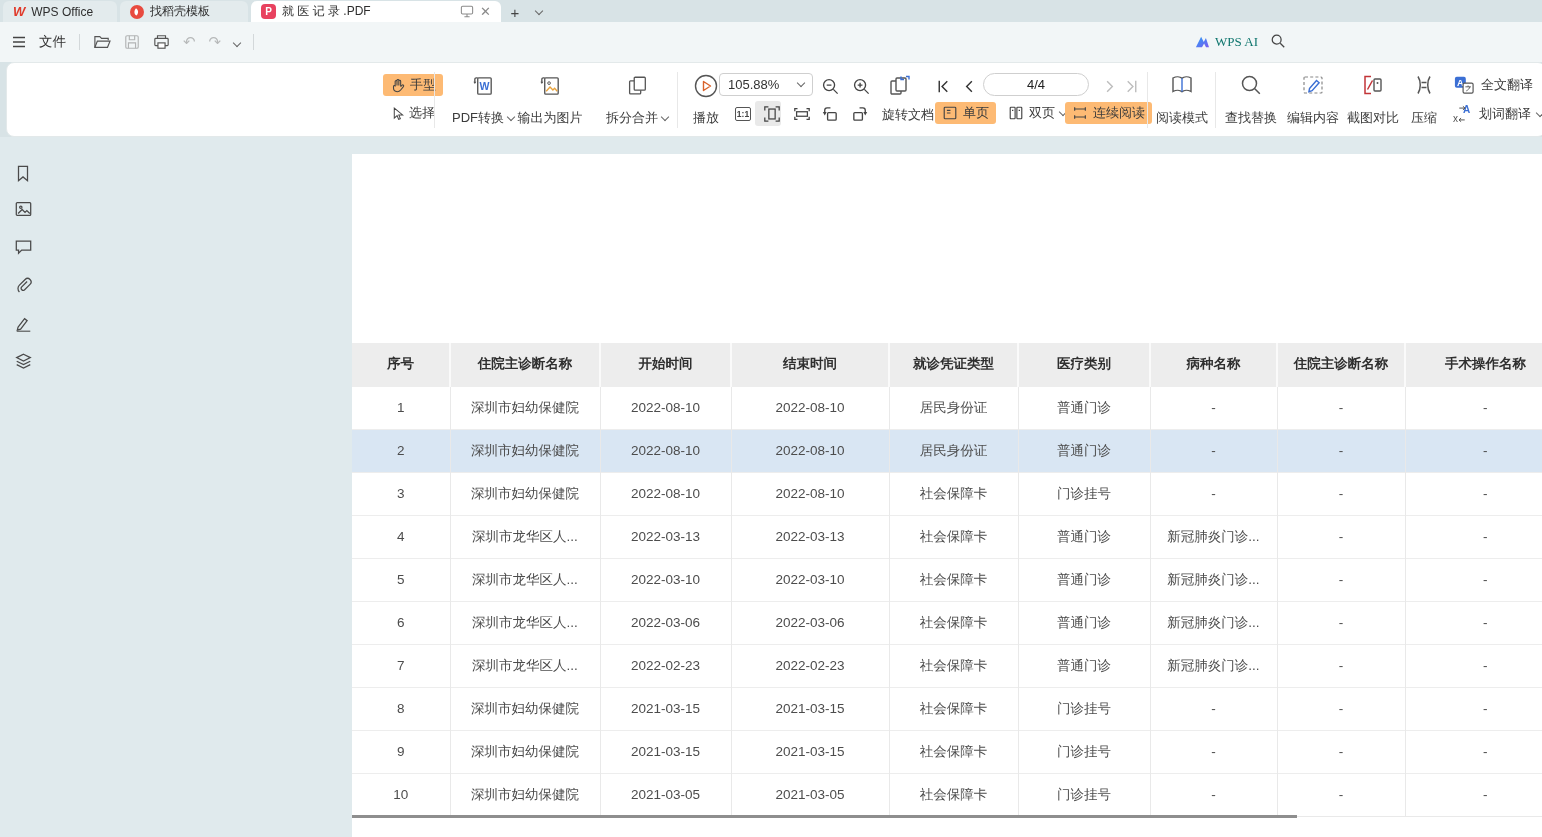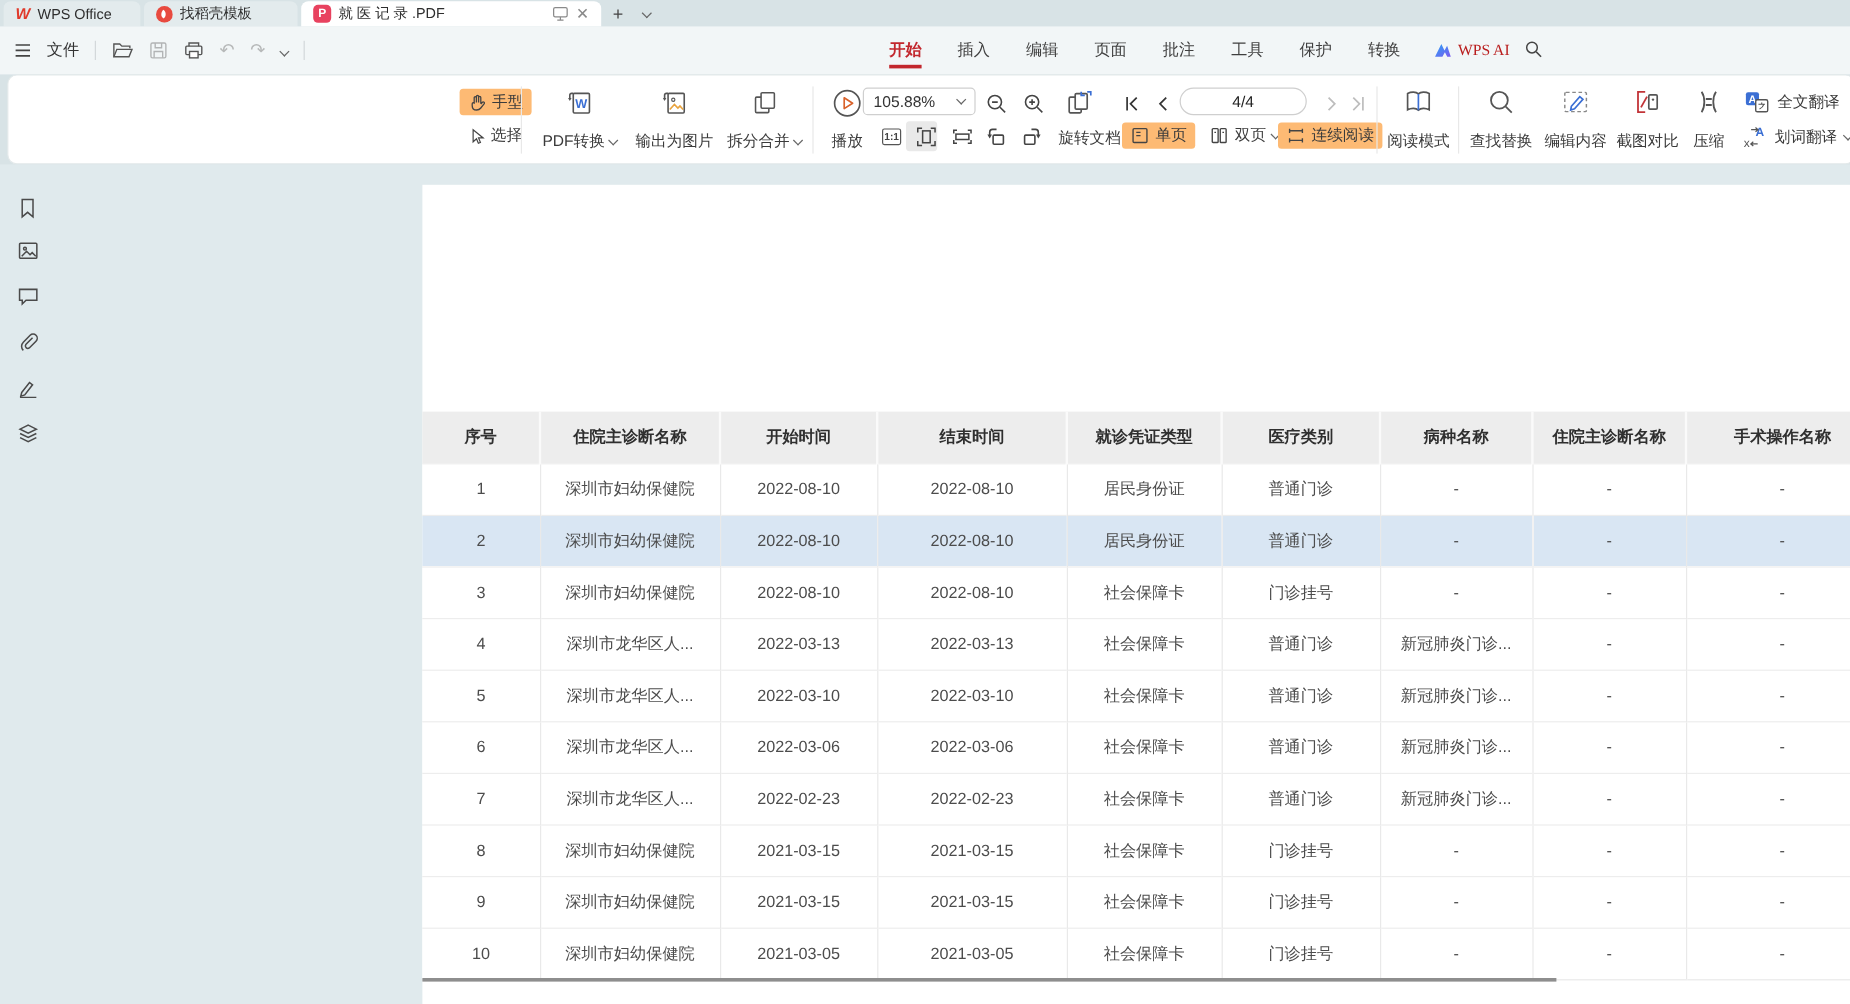--- a/index.html
+++ b/index.html
@@ -22,21 +22,21 @@
   .menubar { position:absolute; left:0; top:22px; width:100%; height:40px; background:#f2f6f7;font-family:Liberation Serif, serif; }
   .filegroup { position:absolute; left:12px; top:0; height:100%; display:flex; align-items:center; gap:13px; font-size:13.5px; color:#333; }
   .vsep2 { width:1px; height:16px; background:#d3d8da; }
   .gicon { display:flex; align-items:center; }
   .dis { opacity:.45; }
   .uglyph { font-size:15px; color:#707070; }
   .menu-items { position:absolute; left:741px; top:0; height:100%; display:flex; align-items:center; gap:30px; }
   .menu-item { position:relative; height:100%; display:flex; align-items:center; font-size:13.5px; color:#3f3f3f; cursor:default; }
   .menu-item.active { color:#c2272d; font-weight:700; }
   .menu-item.active::after { content:''; position:absolute; left:0; right:0; bottom:5px; height:3px; background:#c2272d; }
-  .wpsai { position:absolute; left:1194px; top:0; height:100%; display:flex; align-items:center; gap:5px; font-size:13px; color:#b91c1c; }
+  .wpsai { position:absolute; left:1194px; top:0; height:100%; display:flex; align-items:center; gap:5px; font-size:13px; color:#0f766e; }
   .menusearch { position:absolute; left:1270px; top:11px; }
 
   
   .ribbon { position:absolute; left:6px; top:62px; width:1540px; height:75px; background:#fff; border:1px solid #e3e9ea; border-radius:8px; }
   .ribbon .vsep { position:absolute; top:9px; width:1px; height:56px; background:#e8e8e8; }
   .pill { position:absolute; display:flex; align-items:center; gap:5px; font-size:13px; color:#3b3b3b; padding:2px 7px; border-radius:3px; white-space:nowrap; }
   .pill.on { background:#fdba74; }
   .bigbtn { position:absolute; top:7px; height:60px; display:flex; flex-direction:column; align-items:center; justify-content:space-between; padding:3px 2px; font-size:13px; color:#3b3b3b; white-space:nowrap; }
   .bigbtn .lbl { display:flex; align-items:center; gap:4px; }
   .zoombox { position:absolute; left:712px; top:10px; width:94px; height:23px; border:1px solid #cfcfcf; border-radius:4px; display:flex; align-items:center; padding:0 8px; font-size:13px; color:#333; gap:6px; }
@@ -127,30 +127,20 @@
             <path d="M5 5V2h9v3"></path>
             <rect x="2" y="5" width="15" height="8" rx="1"></rect>
             <rect x="5.5" y="10" width="8" height="6" fill="#fff"></rect>
           </svg>
       </span>
       <span class="uglyph dis">↶</span>
       <span class="uglyph dis">↷</span>
       <span><i class="chev"></i></span>
       <i class="vsep2"></i>
     </div>
-    <div class="menu-items">
-        <span class="menu-item active">开始</span>
-        <span class="menu-item">插入</span>
-        <span class="menu-item">编辑</span>
-        <span class="menu-item">页面</span>
-        <span class="menu-item">批注</span>
-        <span class="menu-item">工具</span>
-        <span class="menu-item">保护</span>
-        <span class="menu-item">转换</span>
-      </div>
     <div class="wpsai">
       <svg width="16" height="14" viewBox="0 0 18 16">
         <defs>
             <linearGradient id="ai" x1="0" y1="0" x2="1" y2="1">
               <stop offset="0" stop-color="#2aa0f5"></stop>
               <stop offset="1" stop-color="#7b5bf0"></stop>
             </linearGradient>
           </defs>
         <path d="M2 14L8 2l3 6 2.5-4.5L17 14h-3.4l-2.2-4.3L9 14z" fill="url(#ai)"></path>
       </svg>
@@ -186,21 +176,21 @@
           <rect x="7" y="5" width="14" height="17" rx="1" stroke="#555" stroke-width="1.4"></rect>
           <text x="14" y="18" font-size="11" font-weight="bold" fill="#3b6fd4" text-anchor="middle">W</text>
           <path d="M4 10V6.5A1.5 1.5 0 015.5 5H7" stroke="#555" stroke-width="1.4"></path>
           <path d="M2.5 9h3L4 11.5z" fill="#555"></path>
         </svg>
       <span class="lbl">
           <span>PDF转换</span>
           <i class="chev"></i>
         </span>
     </div>
-    <div class="bigbtn" style="left:516px;width:78px">
+    <div class="bigbtn" style="left:504px;width:78px">
       <svg width="25" height="26" viewBox="0 0 26 27" fill="none">
           <rect x="7" y="5" width="14" height="17" rx="1" stroke="#555" stroke-width="1.4"></rect>
           <circle cx="11.5" cy="10.5" r="1.4" stroke="#555"></circle>
           <path d="M8.5 19l4-4.5 3 3.2 1.8-1.8 2.7 3.1" stroke="#e8a33d" stroke-width="1.4"></path>
           <path d="M4 10V6.5A1.5 1.5 0 015.5 5H7" stroke="#555" stroke-width="1.4"></path>
           <path d="M2.5 9h3L4 11.5z" fill="#555"></path>
         </svg>
       <span class="lbl">
           <span>输出为图片</span>
         </span>

